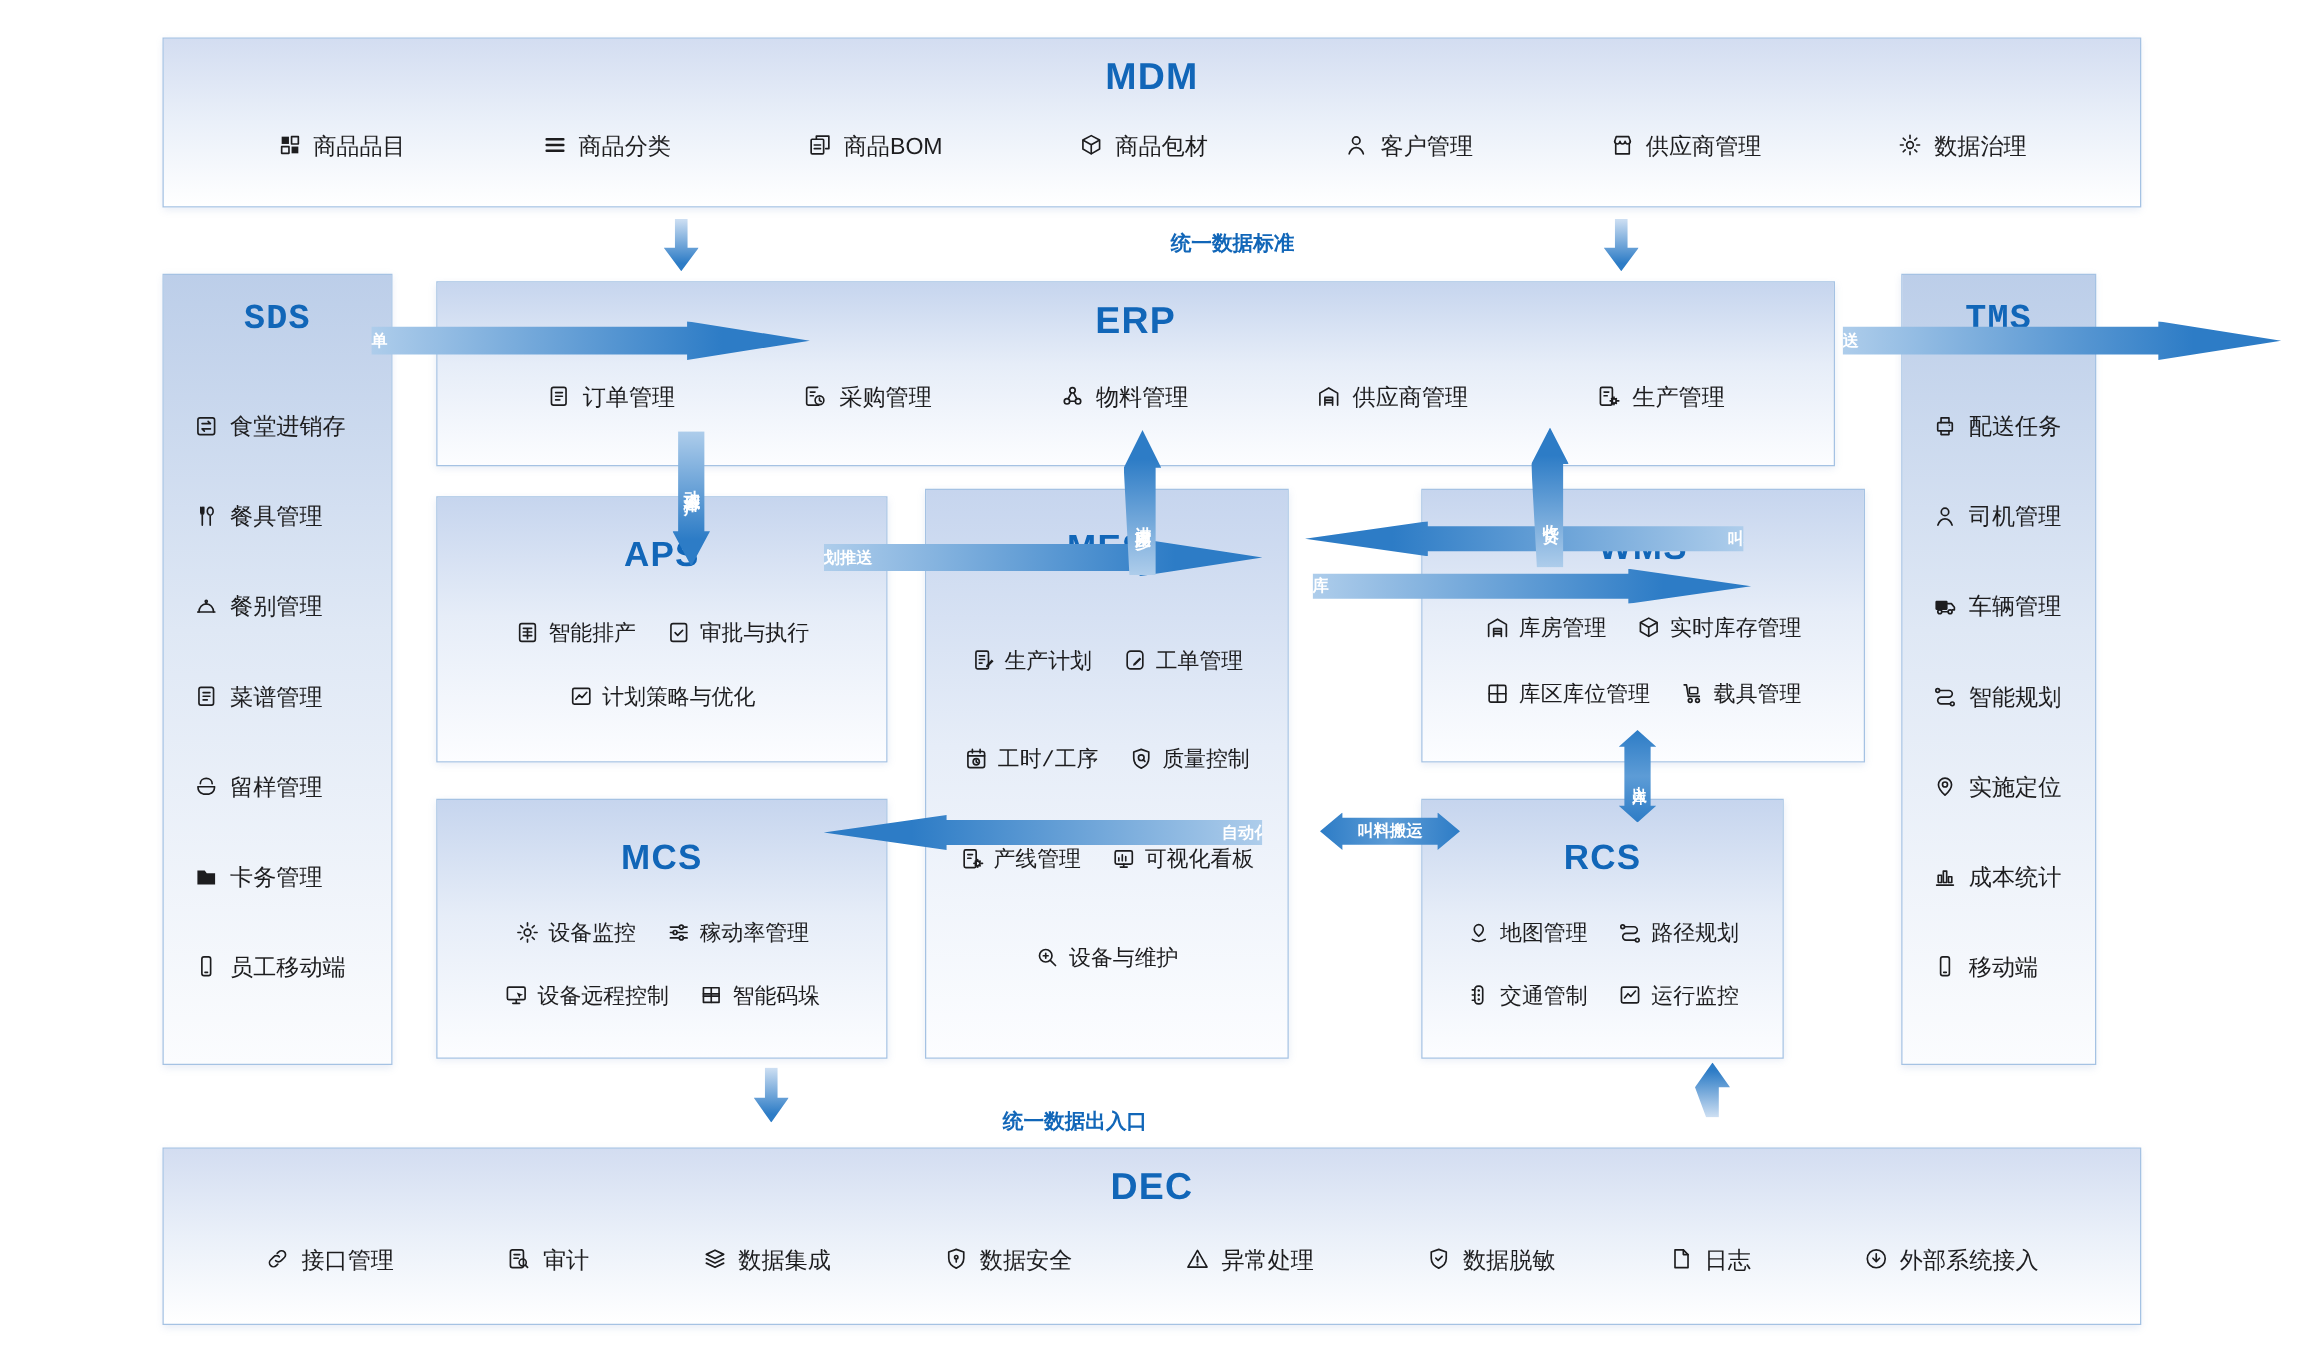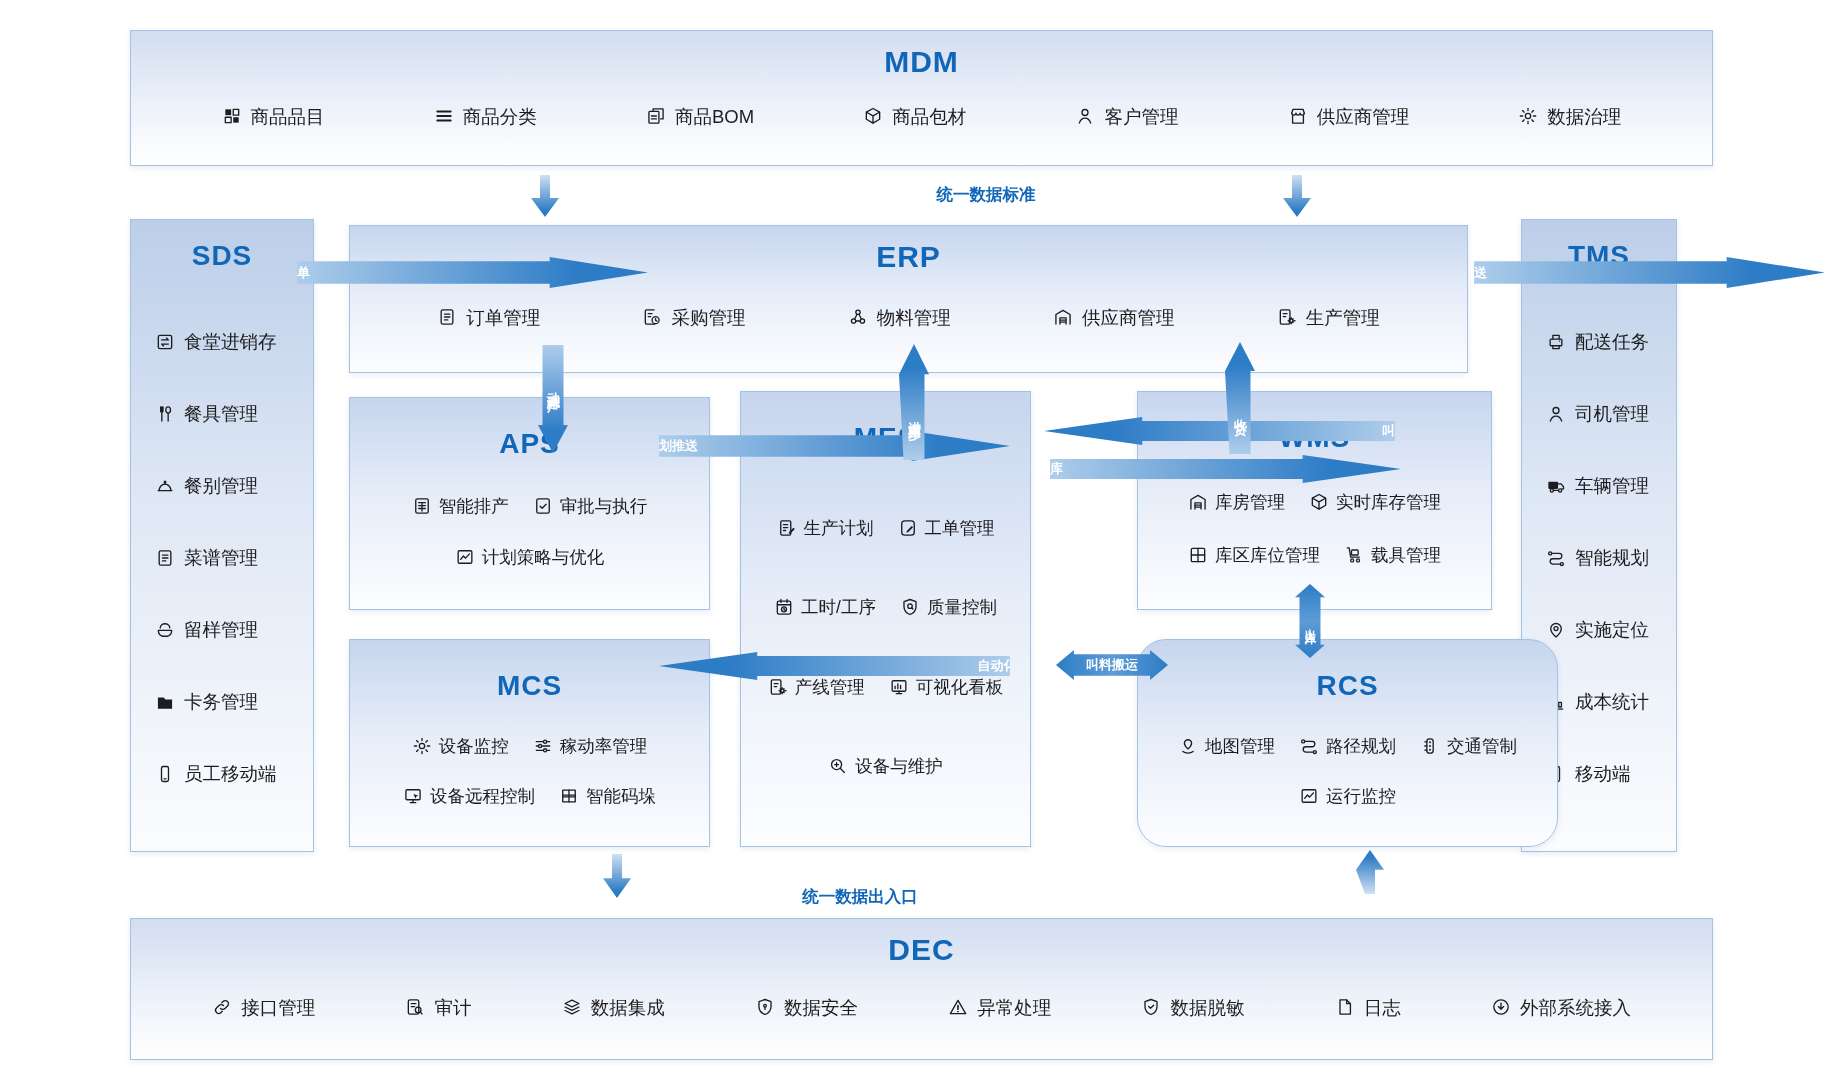--- a/index.html
+++ b/index.html
@@ -4,43 +4,43 @@
 <style>
   html,body{margin:0;padding:0;background:#ffffff;}
   body{font-family:"Liberation Sans","DejaVu Sans",sans-serif;}
   .canvas{position:relative;width:1847px;height:1088px;background:#fff;overflow:hidden;}
 
   
   .box{position:absolute;box-sizing:border-box;display:flex;flex-direction:column;
        background:linear-gradient(180deg,#c6d5ee 0%,#e6edf8 45%,#fcfdff 100%);
        border:1px solid #a5c2e3;box-shadow:0 2px 6px rgba(120,150,200,0.18);}
   .mdm,.dec{background:linear-gradient(180deg,#d3ddf1 0%,#eaf0f9 50%,#ffffff 100%);}
-  .sds,.tms{background:linear-gradient(180deg,#bccee9 0%,#dfe8f5 45%,#fbfcfe 100%);}
+  .sds,.tms{background:linear-gradient(180deg,#bccee9 0%,#dfe8f5 45%,#fbfcfe 100%);font-family:Liberation Mono, monospace;}
 
   .mdm{left:130px;top:30px;width:1583px;height:136px;}
   .sds{left:130px;top:219px;width:184px;height:633px;}
   .erp{left:349px;top:225px;width:1119px;height:148px;}
   .tms{left:1521px;top:219px;width:156px;height:633px;}
   .aps{left:349px;top:397px;width:361px;height:213px;}
   .mes{left:740px;top:391px;width:291px;height:456px;}
   .wms{left:1137px;top:391px;width:355px;height:219px;}
   .mcs{left:349px;top:639px;width:361px;height:208px;}
-  .rcs{left:1137px;top:639px;width:421px;height:208px;border-radius:29px;}
+  .rcs{left:1137px;top:639px;width:290px;height:208px;}
   .dec{left:130px;top:918px;width:1583px;height:142px;}
 
   .box-title{color:#1166b8;font-weight:bold;text-align:center;font-size:30px;
              letter-spacing:1px;padding-top:14px;}
   .aps .box-title,.mes .box-title,.wms .box-title,.mcs .box-title,.rcs .box-title{font-size:28px;padding-top:30px;}
   .sds .box-title,.tms .box-title{font-size:28px;padding-top:20px;}
 
   
   .items{flex:1;display:flex;}
   .items.h-row{flex-direction:row;justify-content:space-around;align-items:center;padding:0 36px 12px;}
   .items.v-col{flex-direction:column;justify-content:space-evenly;align-items:flex-start;padding:10px 0 18px 24px;}
-  .items.grid2{flex-wrap:wrap;justify-content:center;align-content:space-evenly;padding:6px 6px 12px;}
+  .items.grid2{flex-wrap:wrap;justify-content:center;align-content:space-evenly;padding:6px 6px 12px;font-family:Liberation Mono, monospace;}
   .grid2 .item{margin:0 12px;}
   .item{display:inline-flex;align-items:center;gap:7px;white-space:nowrap;
         font-size:17.5px;color:#1d1d1f;text-align:right;}
   .h-row .item,.v-col .item{font-size:18.5px;gap:9px;}
   .icon{width:20px;height:20px;flex:0 0 auto;color:#1d1d1f;display:inline-block;}
   .icon svg{width:100%;height:100%;display:block;}
 
   
   .flow-label{position:absolute;color:#1166b8;font-weight:bold;font-size:16.5px;
               text-align:center;}

